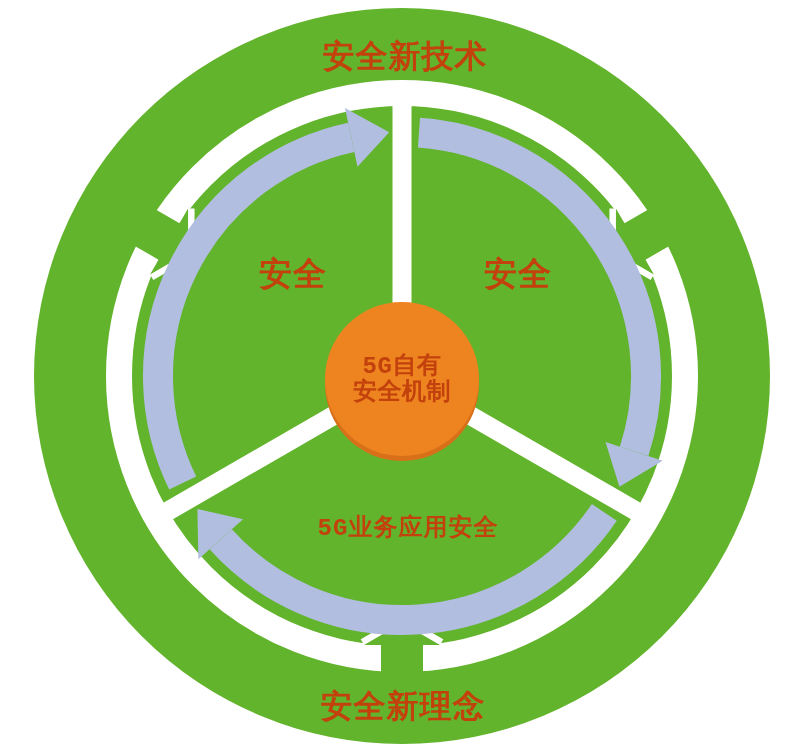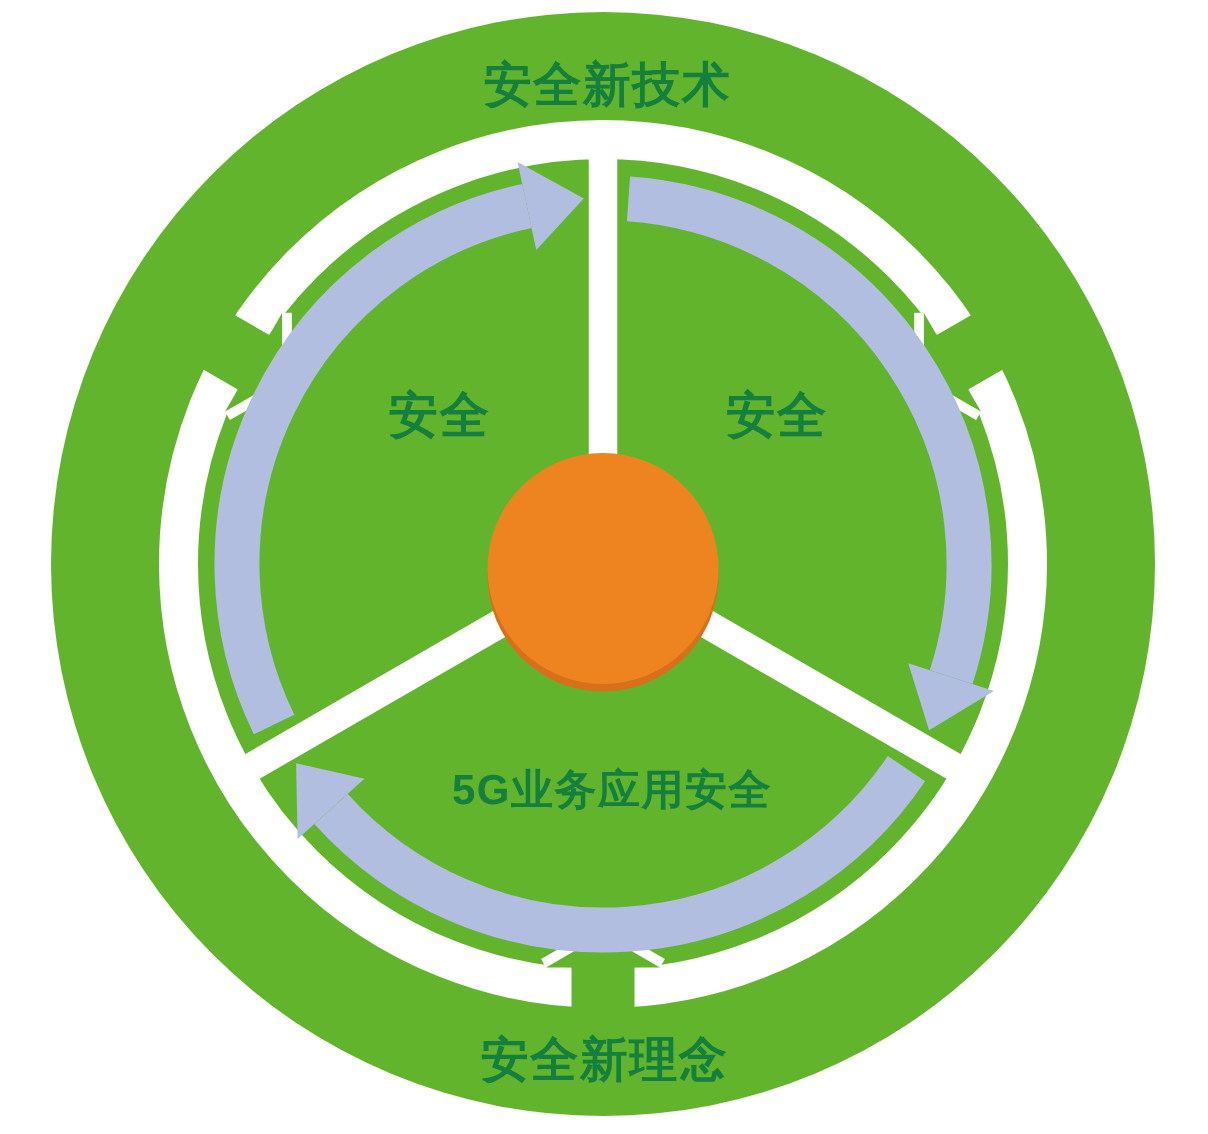--- a/index.html
+++ b/index.html
@@ -7,30 +7,31 @@
     position: relative;
     width: 805px;
     height: 756px;
     background: #ffffff;
     font-family: "Liberation Sans", "DejaVu Sans", sans-serif;
     overflow: hidden;
   }
   .stage svg { position: absolute; left: 0; top: 0; }
   .lbl {
     position: absolute;
-    color: #15803d;
+    color: #c2410c;
     font-weight: bold;
     text-align: center;
     transform: translate(-50%, -50%);
     white-space: nowrap;
     letter-spacing: 1px;
+    font-family: Liberation Mono, monospace;
   }
   .lbl-title  { font-size: 32px; }
   .lbl-sector { font-size: 33px; line-height: 48px; }
-  .lbl-sector-single { font-size: 28px; }
+  .lbl-sector-single { font-size: 24px; }
   .lbl-core   { font-size: 24px; line-height: 26px; letter-spacing: 0.5px; }
 </style>
 </head>
 <body>
 
 <div class="stage">
 
   <svg width="805" height="756" viewBox="0 0 805 756">
 
     <circle cx="402" cy="376" r="368" fill="#63b42d"></circle>
@@ -78,14 +79,18 @@
   <div class="lbl lbl-sector" style="left:293px; top:277px;">
     <div>安全</div>
   </div>
 
   <div class="lbl lbl-sector" style="left:518px; top:277px;">
     <div>安全</div>
   </div>
 
   <div class="lbl lbl-sector-single" style="left:408px; top:527px;">5G业务应用安全</div>
 
+  <div class="lbl lbl-core" style="left:402px; top:380px;">
+    <div>5G自有</div>
+    <div>安全机制</div>
+  </div>
 
 </div>
 
 </body></html>

